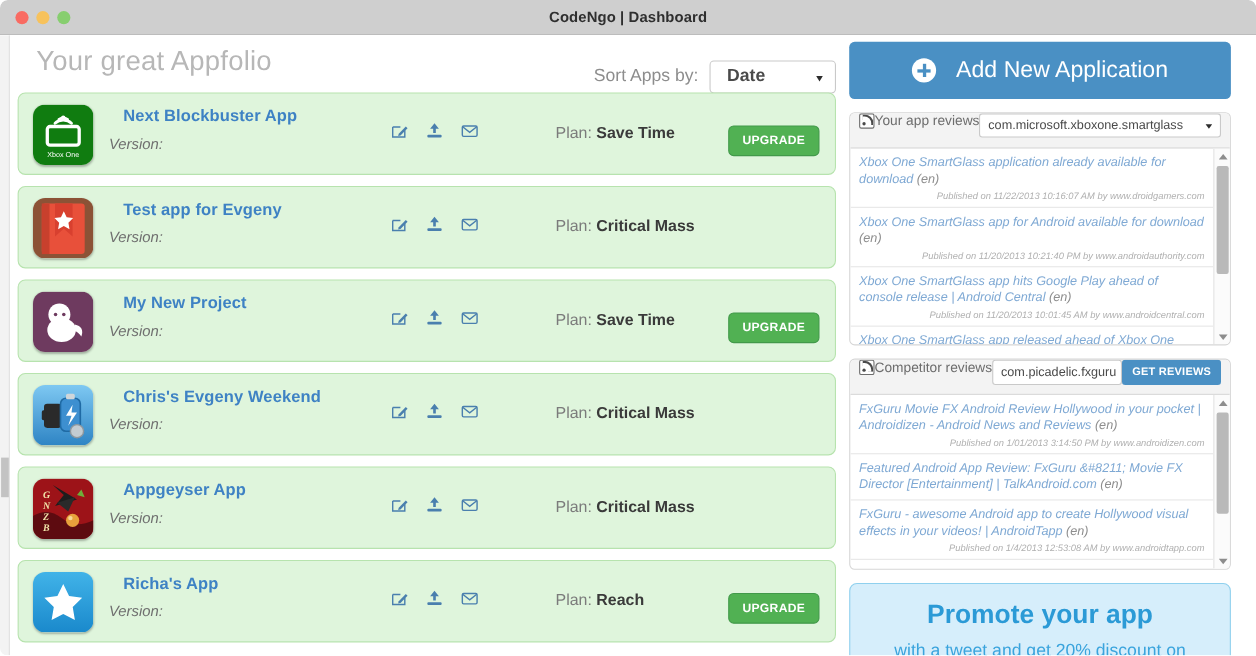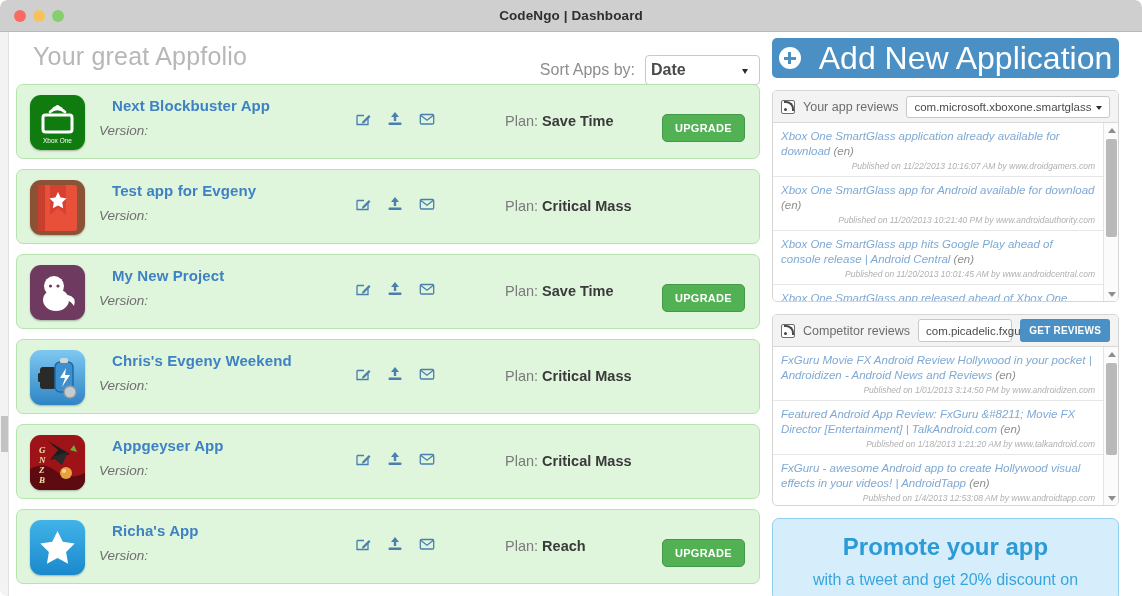--- a/index.html
+++ b/index.html
@@ -98,21 +98,21 @@
     font-size: 16px;
     color: #8d8d8d;
   }
   #sort-select {
     width: 115px; height: 30px;
     border: 1px solid #c9c9c9;
     border-radius: 4px;
     background: #fff;
     position: relative;
     display: flex; align-items: center;
-    padding-left: 5px;
+    padding-left: 15px;
     font-size: 16px;
     font-weight: bold;
     color: #4a4a4a;
   }
   #sort-select .caret {
     position: absolute;
     right: 11px; top: 13px;
     width: 0; height: 0;
     border-left: 3.5px solid transparent;
     border-right: 3.5px solid transparent;
@@ -184,28 +184,28 @@
     cursor: pointer;
   }
 
   
   #right-col {
     position: absolute;
     left: 772px; top: 0;
     width: 360px; height: 564px;
   }
   #add-app-btn {
-    width: 347px; height: 40px;
+    width: 347px; height: 52px;
     margin-top: 6px;
     background: #4a90c4;
     border-radius: 5px;
     display: flex; align-items: center; justify-content: center;
     gap: 18px;
     color: #ffffff;
-    font-size: 32px;
+    font-size: 21px;
     cursor: pointer;
   }
   #add-app-btn .plus-icon {
     width: 22px; height: 22px;
     border-radius: 50%;
     background: #ffffff;
     position: relative;
     flex: 0 0 auto;
   }
   #add-app-btn .plus-icon::before,
@@ -220,23 +220,23 @@
     margin-top: 12px;
     border: 1px solid #d6d6d6;
     border-radius: 5px;
     background: #ffffff;
     overflow: hidden;
   }
   .panel-head {
     height: 32px;
     background: #f3f3f3;
     border-bottom: 1px solid #d9d9d9;
-    display: flex; align-items: center;
+    display: flex; 
     padding: 0 8px;
-    gap: 8px;
+    gap: 0;
   }
   .rss-icon {
     width: 14px; height: 14px;
     border: 1px solid #6d6d6d;
     border-radius: 2px;
     position: relative;
     flex: 0 0 auto;
     background: #fff;
   }
   .rss-icon::before {
@@ -685,21 +685,20 @@
           </div>
         </div>
         <div class="review-scroll" id="competitor-reviews-scroll" style="height:158px">
           <div class="review-list" id="competitor-reviews-list">
               <div class="review-item">
                 <div class="review-title"><span>FxGuru Movie FX Android Review Hollywood in your pocket | Androidizen - Android News and Reviews</span> <span class="lang">(en)</span></div>
                 <div class="review-meta">Published on 1/01/2013 3:14:50 PM by www.androidizen.com</div>
               </div>
               <div class="review-item">
                 <div class="review-title"><span>Featured Android App Review: FxGuru &amp;#8211; Movie FX Director [Entertainment] | TalkAndroid.com</span> <span class="lang">(en)</span></div>
-                <div class="review-meta">Published on 1/18/2013 1:21:20 AM by www.talkandroid.com</div>
               </div>
               <div class="review-item">
                 <div class="review-title"><span>FxGuru - awesome Android app to create Hollywood visual effects in your videos! | AndroidTapp</span> <span class="lang">(en)</span></div>
                 <div class="review-meta">Published on 1/4/2013 12:53:08 AM by www.androidtapp.com</div>
               </div>
             </div>
           <div class="vscroll">
             <div class="arrow up">
                 <i></i>
               </div>

